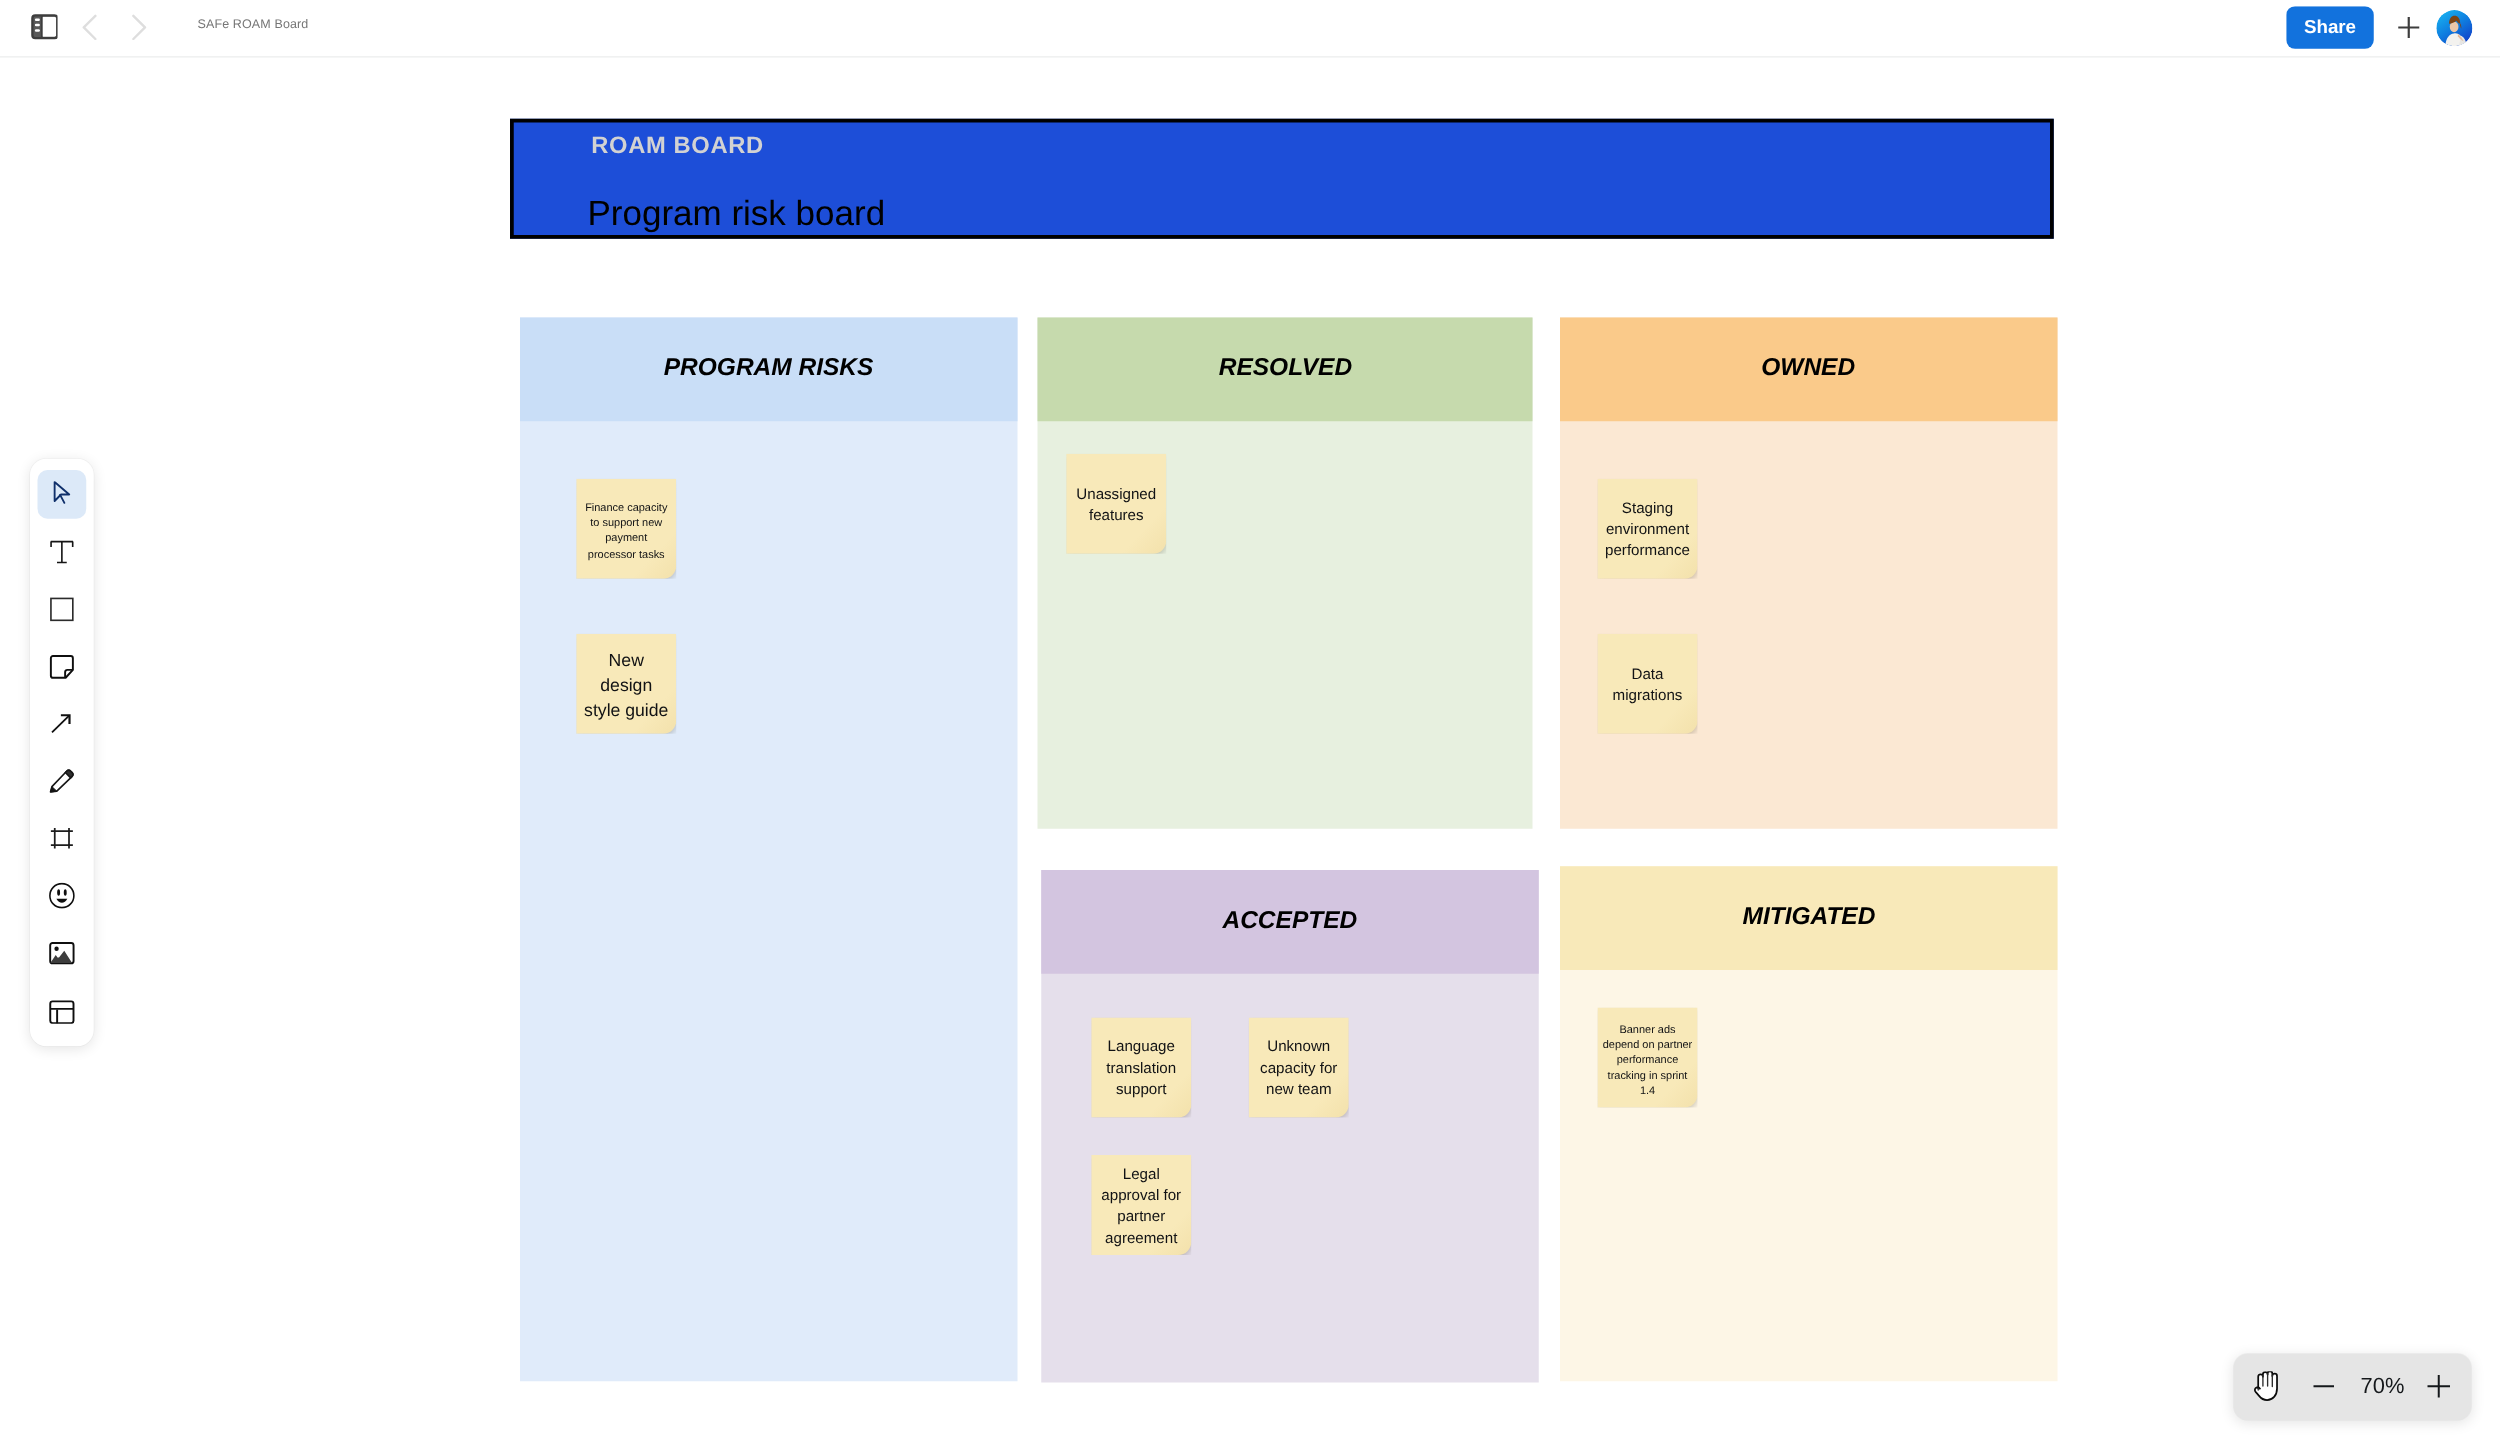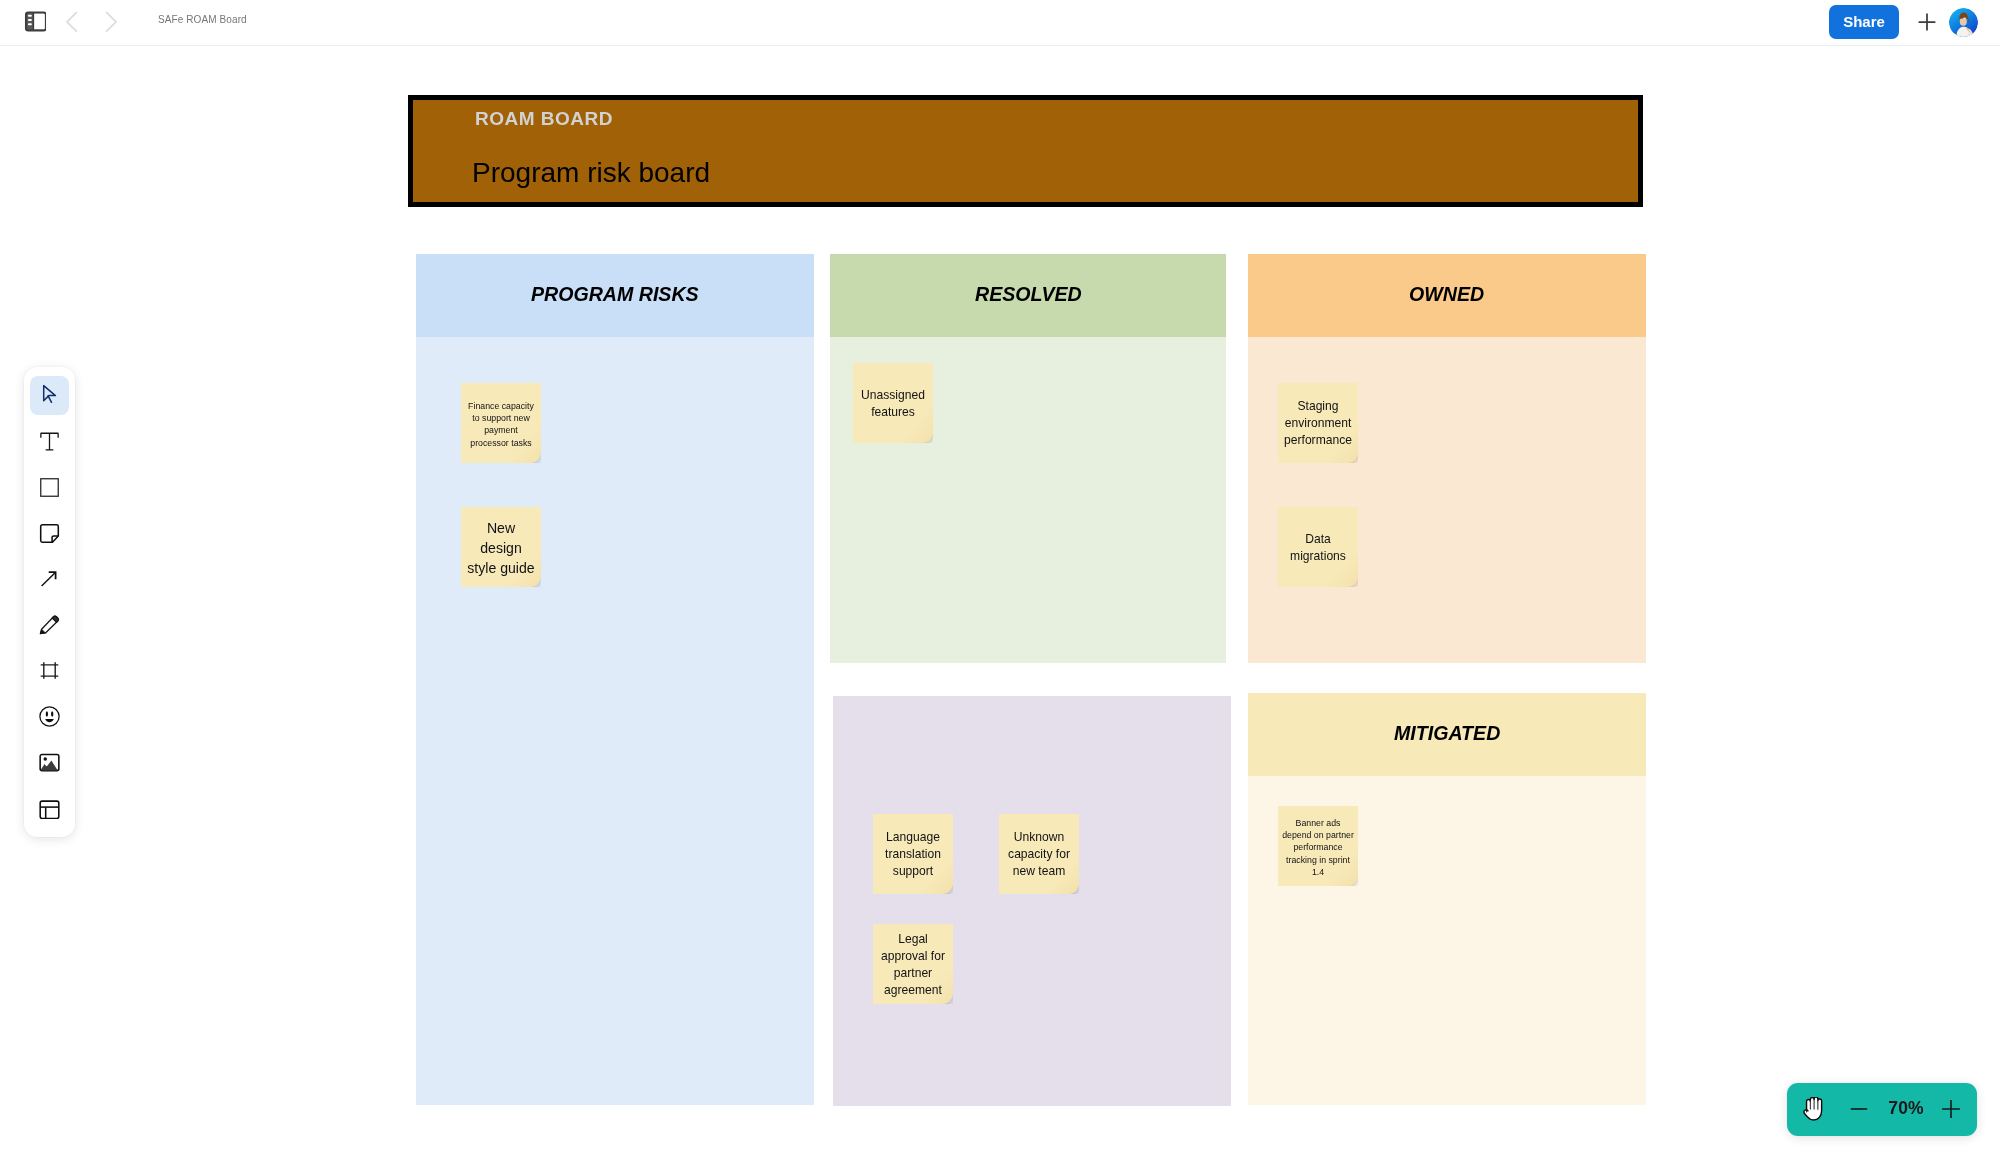--- a/index.html
+++ b/index.html
@@ -34,22 +34,22 @@
              background:#fff; border-radius:13px;
              box-shadow:0 0 0 0.6px rgba(0,0,0,.035), 0 2px 11px rgba(0,0,0,.11);
              display:flex; flex-direction:column; align-items:center; }
   .tool { width:39px; height:39px; margin:3.45px 0; display:flex; align-items:center; justify-content:center;
           border-radius:8px; cursor:pointer; }
   .tool.active { background:#dce9f8; }
 
   
   .canvas { position:absolute; left:0; top:45px; width:2000px; height:1112px; overflow:hidden; }
 
-  .frame { position:absolute; left:408px; top:50px; width:1235px; height:112px;
-           border:5px solid #000000; background:#a16207; }
+  .frame { position:absolute; left:408px; top:50px; width:1235px; height:96px;
+           border:3px solid #000000; background:#1d4ed8; }
   .frame-eyebrow { position:absolute; left:62px; top:9px; font-size:19px; font-weight:700;
                    letter-spacing:.5px; color:#d2d2d2; line-height:1; }
   .frame-title { position:absolute; left:59px; top:59px; font-size:28px; font-weight:400; color:#000;
                  line-height:1; }
 
   .col { position:absolute; }
   .col-head { position:absolute; left:0; top:0; width:100%; display:flex;
               align-items:center; justify-content:center;
               font-size:19.6px; font-weight:700; color:#000; letter-spacing:0; }
   .col-head span { margin-top:-2px; display:block;font-style:italic; }
@@ -59,22 +59,22 @@
           display:flex; align-items:center; justify-content:center; text-align:center;
           color:#111214; padding:3px 4px 0; font-size:12.1px; line-height:1.41; }
   .note .nbg { position:absolute; left:0; top:0; width:80px; height:80px; }
   .note span { position:relative; z-index:2; }
   .note span, .col-head span, .frame-title, .frame-eyebrow, .board-title, .share-btn, .zoom-val {
      will-change:transform; -webkit-font-smoothing:antialiased; }
   .note.small { font-size:8.78px; line-height:1.39; }
   .note.big { font-size:14.1px; line-height:1.42; }
 
   
-  .zoomwrap { position:absolute; left:1787px; top:1083px; width:190px; height:53px; background:#14b8a6;
-              border-radius:11px; box-shadow:0 0 0 0.6px rgba(0,0,0,.035), 0 2px 11px rgba(0,0,0,.11);font-weight:bold; }
+  .zoomwrap { position:absolute; left:1787px; top:1083px; width:190px; height:53px; background:#e5e5e5;
+              border-radius:11px; box-shadow:0 0 0 0.6px rgba(0,0,0,.035), 0 2px 11px rgba(0,0,0,.11); }
   .zoom-hand { position:absolute; left:14px; top:14px; width:24px; height:24px; cursor:pointer; }
   .zoom-minus{ position:absolute; left:60px; top:14px; width:24px; height:24px; cursor:pointer; }
   .zoom-val  { position:absolute; left:98px; top:13px; width:42px; height:24px; line-height:24px;
                text-align:center; font-size:17.5px; color:#15181b; letter-spacing:.1px; }
   .zoom-plus { position:absolute; left:152px; top:14px; width:24px; height:24px; cursor:pointer; }
 </style>
 </head>
 <body>
 
 <div class="topbar">
@@ -293,20 +293,23 @@
           </linearGradient>
         </defs>
         <path d="M0 0h80v69.5c0 5.8-4.7 10.5-10.5 10.5H0z" fill="url(#ncurl)" style="filter:drop-shadow(0.9px 2.0px 2.4px rgba(60,55,30,.26))"></path>
       </svg>
       <span>Data migrations</span>
     </div>
   </div>
 
   <div class="col" style="left:833px; top:650.5px; width:398px; height:410px;">
     <div class="col-body" style="top:0; height:410px; background:#e5dfeb;"></div>
+    <div class="col-head" style="height:83px; background:#d3c5e0;">
+      <span>ACCEPTED</span>
+    </div>
     <div class="note" style="left:40px; top:118px;">
       <svg class="nbg" width="80" height="80" viewBox="0 0 80 80">
         <defs>
           <linearGradient id="ncurl" x1="0.25" y1="0.3" x2="1" y2="1">
             <stop offset="0" stop-color="#f8e9b9"></stop>
               <stop offset="0.68" stop-color="#f8e9b9"></stop>
             <stop offset="1" stop-color="#f3e1ab"></stop>
           </linearGradient>
         </defs>
         <path d="M0 0h80v69.5c0 5.8-4.7 10.5-10.5 10.5H0z" fill="url(#ncurl)" style="filter:drop-shadow(0.9px 2.0px 2.4px rgba(60,55,30,.26))"></path>

